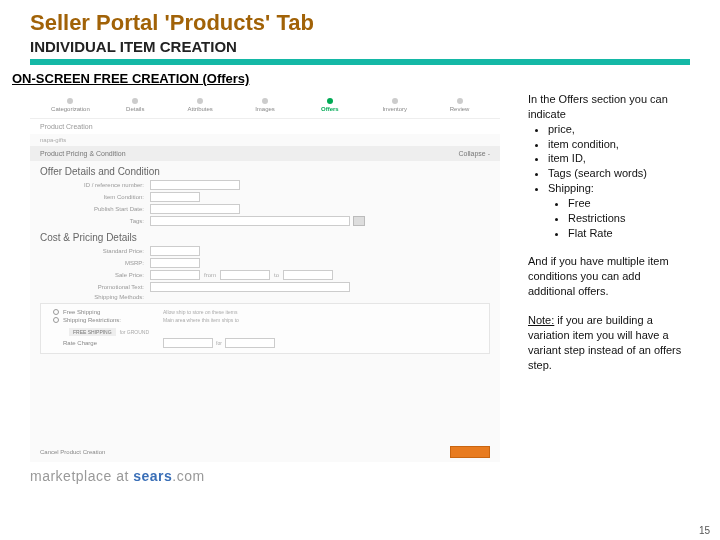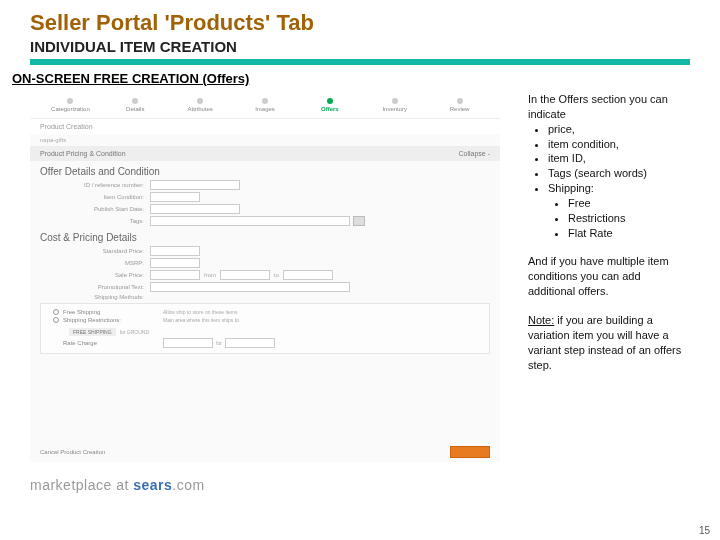--- a/index.html
+++ b/index.html
@@ -28,21 +28,21 @@
   .mock-input.lg { width: 200px; }
   .mock-tag-add { width: 12px; height: 10px; background: #ddd; margin-left: 3px; border: 1px solid #bbb; }
   .mock-ship-box { margin: 2px 10px; border: 1px solid #e5e5e5; padding: 4px; background: #fdfdfd; }
   .mock-ship-row { display: flex; align-items: center; padding: 1px 0; }
   .mock-radio { width: 6px; height: 6px; border: 1px solid #999; border-radius: 50%; margin: 0 4px 0 8px; }
   .mock-ship-label { font-size: 6px; color: #888; width: 100px; }
   .mock-ship-badge { font-size: 5px; background: #eee; padding: 1px 4px; margin-left: 6px; color: #777; }
   .mock-footer { position: absolute; bottom: 4px; left: 10px; right: 10px; display: flex; justify-content: space-between; align-items: center; }
   .mock-btn-primary { width: 40px; height: 12px; background: #e87b1f; border: 1px solid #c96510; }
   .mock-btn-secondary { font-size: 6px; color: #888; }
-  .logo-area { margin-top: 15px; font-size: 14px; color: #999; letter-spacing: 0.5px; }
+  .logo-area { margin-top: 6px; font-size: 14px; color: #999; letter-spacing: 0.5px; }
   .logo-sears { color: #3a6fb7; font-weight: bold; }
   .text-col { flex: 1; padding-left: 18px; font-size: 11px; line-height: 1.35; color: #111; }
   .para { margin-bottom: 14px; }
   .para ul { list-style: disc; padding-left: 20px; }
   .para ul ul { list-style: disc; padding-left: 20px; }
   .note-label { font-weight: normal; text-decoration: underline; }
   .page-num { position: absolute; bottom: 4px; right: 10px; font-size: 10px; color: #555; }
 </style>
 </head>
 <body>

